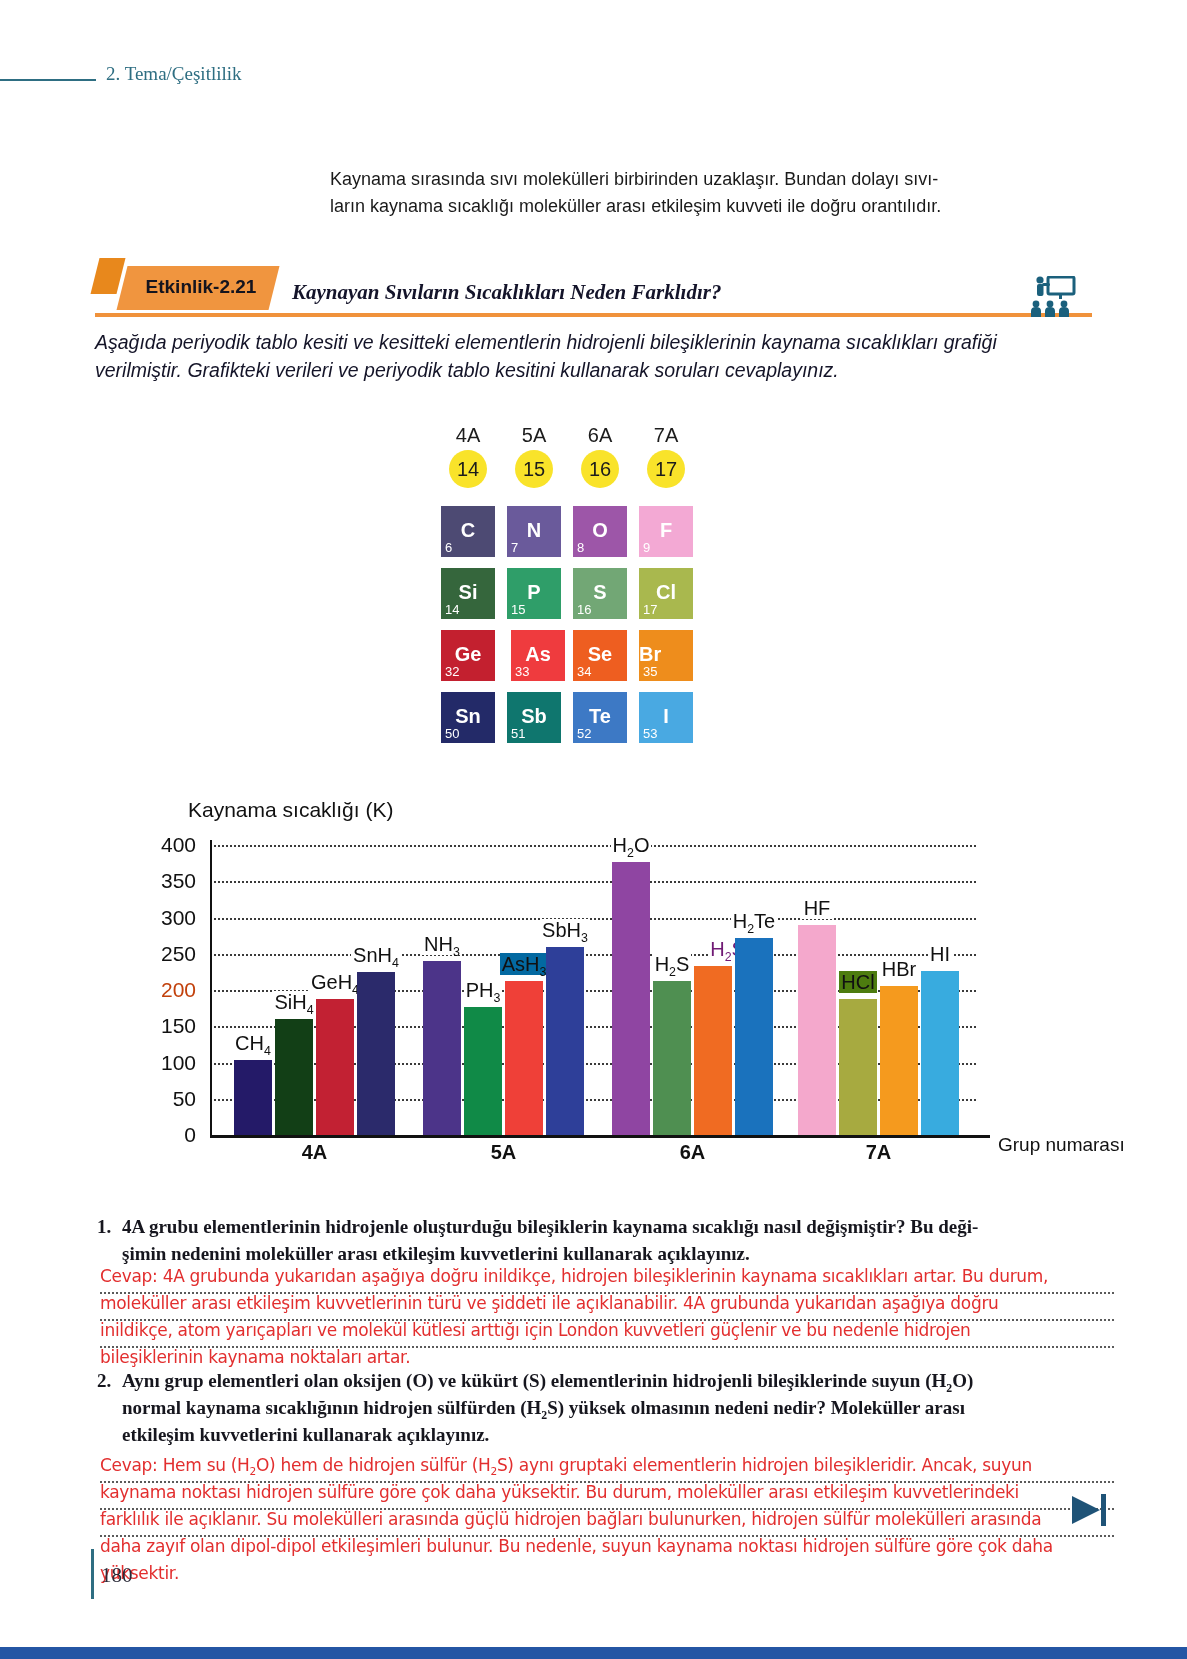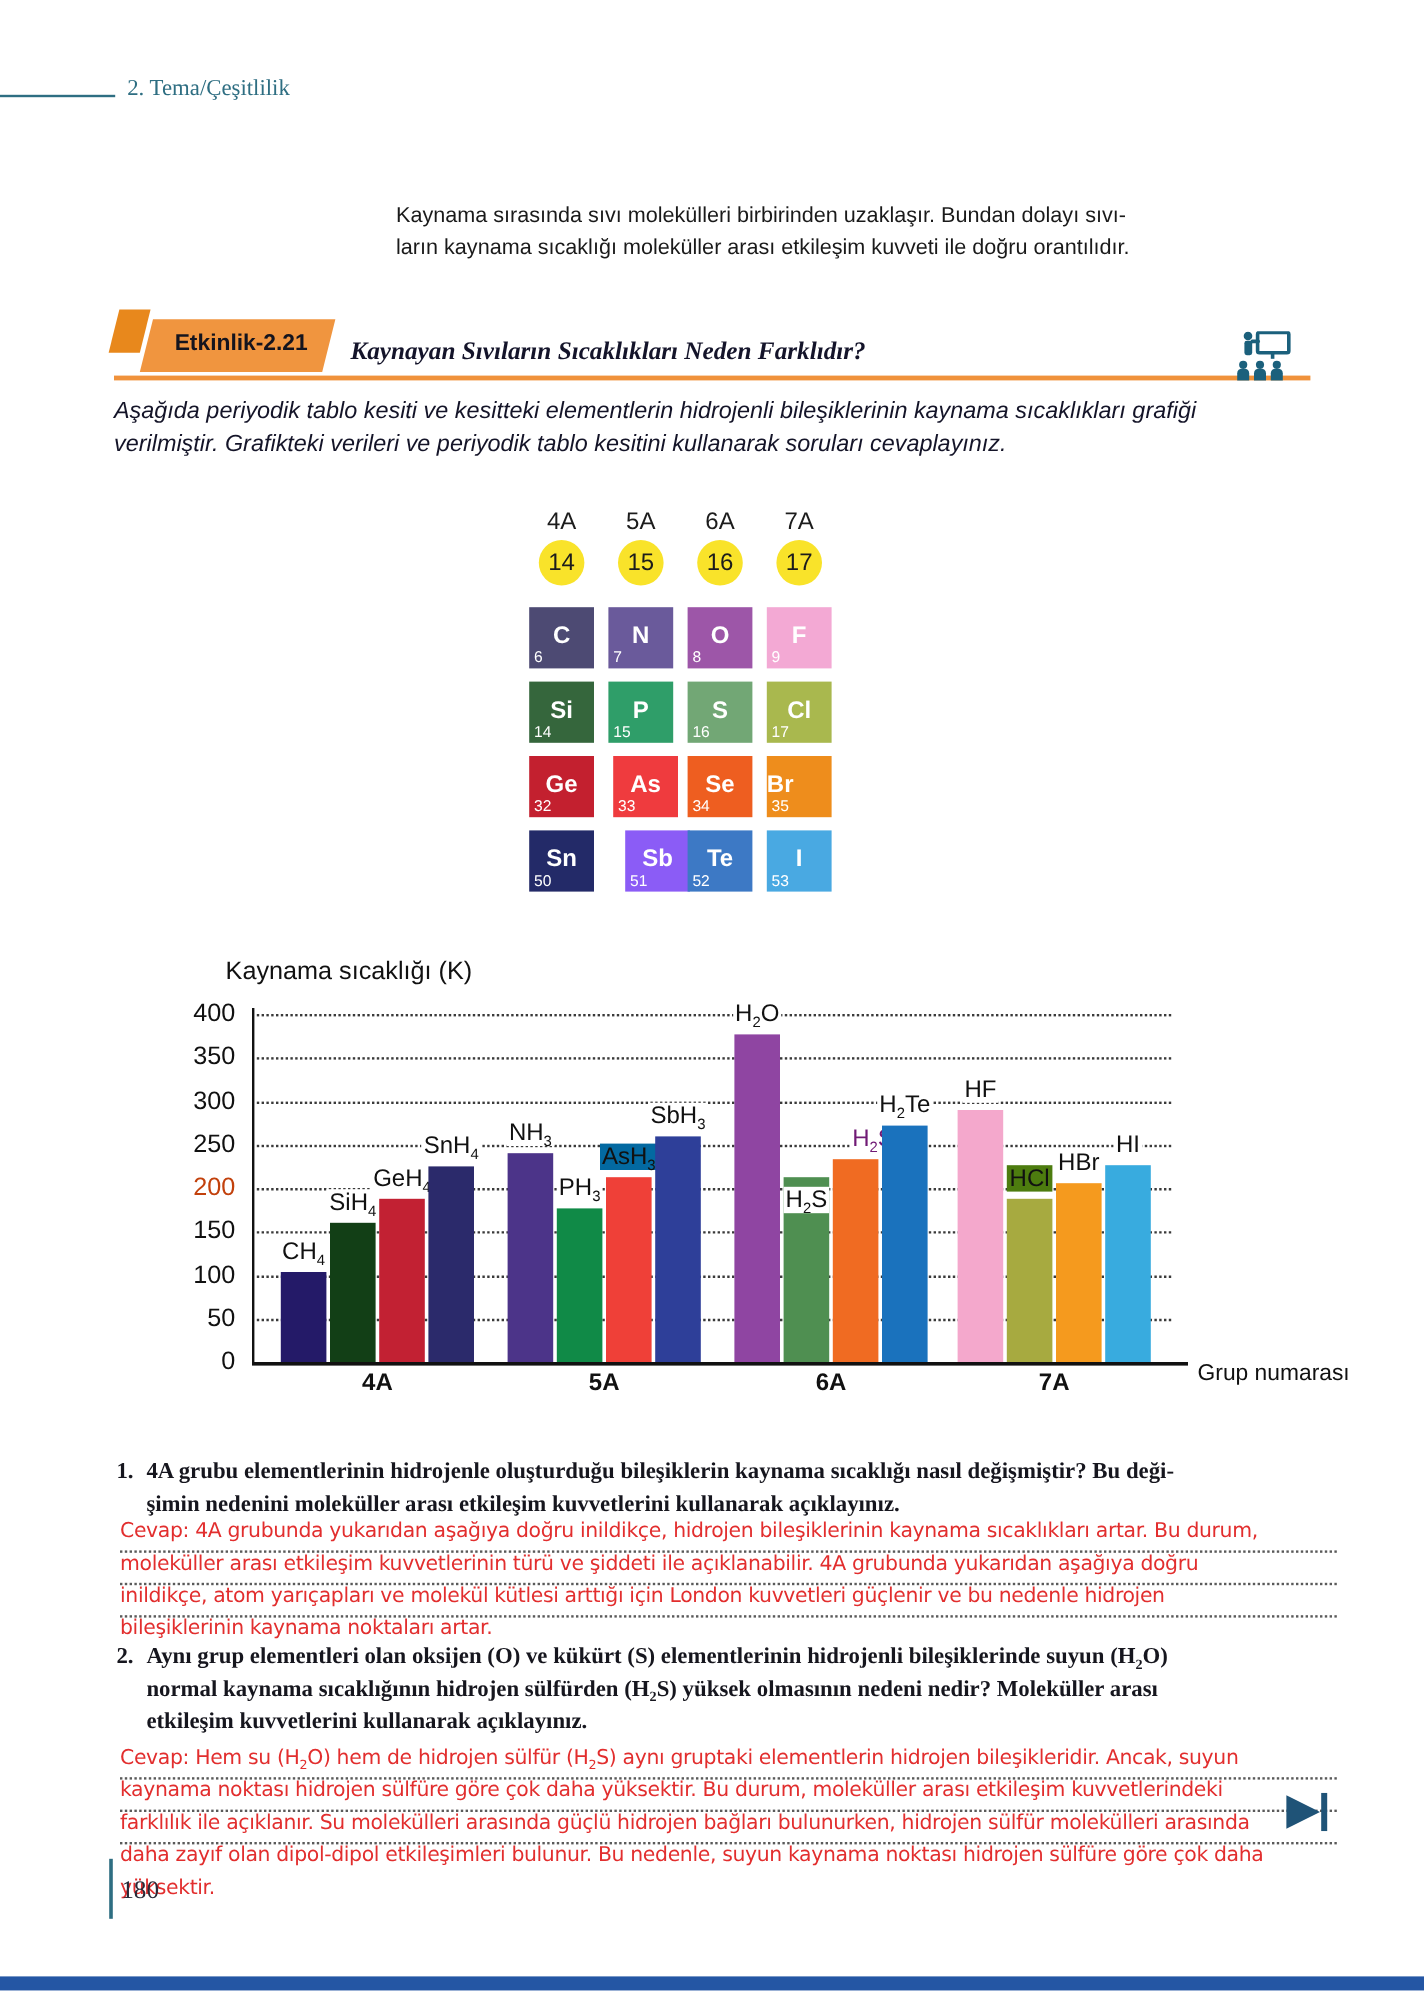--- a/index.html
+++ b/index.html
@@ -114,21 +114,21 @@
         <div style="position: absolute; left: 4px; bottom: 2px; font-size: 13px; color: rgb(255, 255, 255);">34</div>
       </div>
       <div style="position: absolute; left: 198px; top: 206px; width: 54px; height: 51px; background: rgb(238, 141, 28);">
         <div style="position: absolute; left: 0px; top: 13px; width: 100%; font-size: 20px; font-weight: bold; color: rgb(255, 255, 255);">Br</div>
         <div style="position: absolute; left: 4px; bottom: 2px; font-size: 13px; color: rgb(255, 255, 255);">35</div>
       </div>
       <div style="position: absolute; left: 0px; top: 268px; width: 54px; height: 51px; background: rgb(35, 42, 104);">
         <div style="position: absolute; left: 0px; top: 13px; width: 100%; text-align: center; font-size: 20px; font-weight: bold; color: rgb(255, 255, 255);">Sn</div>
         <div style="position: absolute; left: 4px; bottom: 2px; font-size: 13px; color: rgb(255, 255, 255);">50</div>
       </div>
-      <div style="position: absolute; left: 80px; top: 268px; width: 54px; height: 51px; background: #8b5cf6;">
+      <div style="position: absolute; left: 66px; top: 268px; width: 54px; height: 51px; background: #0f766e;">
         <div style="position: absolute; left: 0px; top: 13px; width: 100%; text-align: center; font-size: 20px; font-weight: bold; color: rgb(255, 255, 255);">Sb</div>
         <div style="position: absolute; left: 4px; bottom: 2px; font-size: 13px; color: rgb(255, 255, 255);">51</div>
       </div>
       <div style="position: absolute; left: 132px; top: 268px; width: 54px; height: 51px; background: rgb(61, 121, 197);">
         <div style="position: absolute; left: 0px; top: 13px; width: 100%; text-align: center; font-size: 20px; font-weight: bold; color: rgb(255, 255, 255);">Te</div>
         <div style="position: absolute; left: 4px; bottom: 2px; font-size: 13px; color: rgb(255, 255, 255);">52</div>
       </div>
       <div style="position: absolute; left: 198px; top: 268px; width: 54px; height: 51px; background: rgb(73, 169, 226);">
         <div style="position: absolute; left: 0px; top: 13px; width: 100%; text-align: center; font-size: 20px; font-weight: bold; color: rgb(255, 255, 255);">I</div>
         <div style="position: absolute; left: 4px; bottom: 2px; font-size: 13px; color: rgb(255, 255, 255);">53</div>
@@ -169,21 +169,21 @@
       <div style="position: absolute; left: 464px; top: 1007.4px; width: 38px; height: 127.6px; background: rgb(16, 138, 71);"></div>
       <div style="position: absolute; left: 438px; top: 979.4px; width: 90px; text-align: center; font-size: 20px; color: rgb(17, 17, 17);"><span style="background: rgb(255, 255, 255); padding: 0px 2px;">PH<sub>3</sub></span></div>
       <div style="position: absolute; left: 505px; top: 980.6px; width: 38px; height: 154.4px; background: rgb(239, 64, 56);"></div>
       <div style="position: absolute; left: 479px; top: 952.6px; width: 90px; text-align: center; font-size: 20px; color: rgb(17, 17, 17);"><span style="background: #0369a1; padding: 0px 2px;">AsH<sub>3</sub></span></div>
       <div style="position: absolute; left: 546px; top: 947.2px; width: 38px; height: 187.8px; background: rgb(46, 63, 153);"></div>
       <div style="position: absolute; left: 520px; top: 919.2px; width: 90px; text-align: center; font-size: 20px; color: rgb(17, 17, 17);"><span style="background: rgb(255, 255, 255); padding: 0px 2px;">SbH<sub>3</sub></span></div>
       <div style="position: absolute; left: 473.5px; top: 1141px; width: 60px; text-align: center; font-size: 20px; font-weight: bold; color: rgb(17, 17, 17);">5A</div>
       <div style="position: absolute; left: 612px; top: 861.7px; width: 38px; height: 273.3px; background: rgb(143, 69, 162);"></div>
       <div style="position: absolute; left: 586px; top: 833.7px; width: 90px; text-align: center; font-size: 20px; color: rgb(17, 17, 17);"><span style="background: rgb(255, 255, 255); padding: 0px 2px;">H<sub>2</sub>O</span></div>
       <div style="position: absolute; left: 653px; top: 981.3px; width: 38px; height: 153.7px; background: rgb(79, 143, 81);"></div>
-      <div style="position: absolute; left: 627px; top: 953.3px; width: 90px; text-align: center; font-size: 20px; color: rgb(17, 17, 17); margin-top: 36px;"><span style="background: rgb(255, 255, 255); padding: 0px 2px;">H<sub>2</sub>S</span></div>
+      <div style="position: absolute; left: 627px; top: 953.3px; width: 90px; text-align: center; font-size: 20px; color: rgb(17, 17, 17);"><span style="background: rgb(255, 255, 255); padding: 0px 2px;">H<sub>2</sub>S</span></div>
       <div style="position: absolute; left: 694px; top: 966.1px; width: 38px; height: 168.9px; background: rgb(240, 107, 34);"></div>
       <div style="position: absolute; left: 668px; top: 938.1px; width: 90px; text-align: right; font-size: 20px; color: #701a75;"><span style="background: rgb(255, 255, 255); padding: 0px 2px;">H<sub>2</sub>Se</span></div>
       <div style="position: absolute; left: 735px; top: 937.8px; width: 38px; height: 197.2px; background: rgb(26, 114, 189);"></div>
       <div style="position: absolute; left: 709px; top: 909.8px; width: 90px; text-align: center; font-size: 20px; color: rgb(17, 17, 17);"><span style="background: rgb(255, 255, 255); padding: 0px 2px;">H<sub>2</sub>Te</span></div>
       <div style="position: absolute; left: 662.5px; top: 1141px; width: 60px; text-align: center; font-size: 20px; font-weight: bold; color: rgb(17, 17, 17);">6A</div>
       <div style="position: absolute; left: 798px; top: 924.8px; width: 38px; height: 210.3px; background: rgb(244, 168, 204);"></div>
       <div style="position: absolute; left: 772px; top: 896.8px; width: 90px; text-align: center; font-size: 20px; color: rgb(17, 17, 17);"><span style="background: rgb(255, 255, 255); padding: 0px 2px;">HF</span></div>
       <div style="position: absolute; left: 839px; top: 998.7px; width: 38px; height: 136.3px; background: rgb(167, 170, 64);"></div>
       <div style="position: absolute; left: 813px; top: 970.7px; width: 90px; text-align: center; font-size: 20px; color: rgb(17, 17, 17);"><span style="background: #4d7c0f; padding: 0px 2px;">HCl</span></div>
       <div style="position: absolute; left: 880px; top: 985.7px; width: 38px; height: 149.4px; background: rgb(245, 154, 30);"></div>

